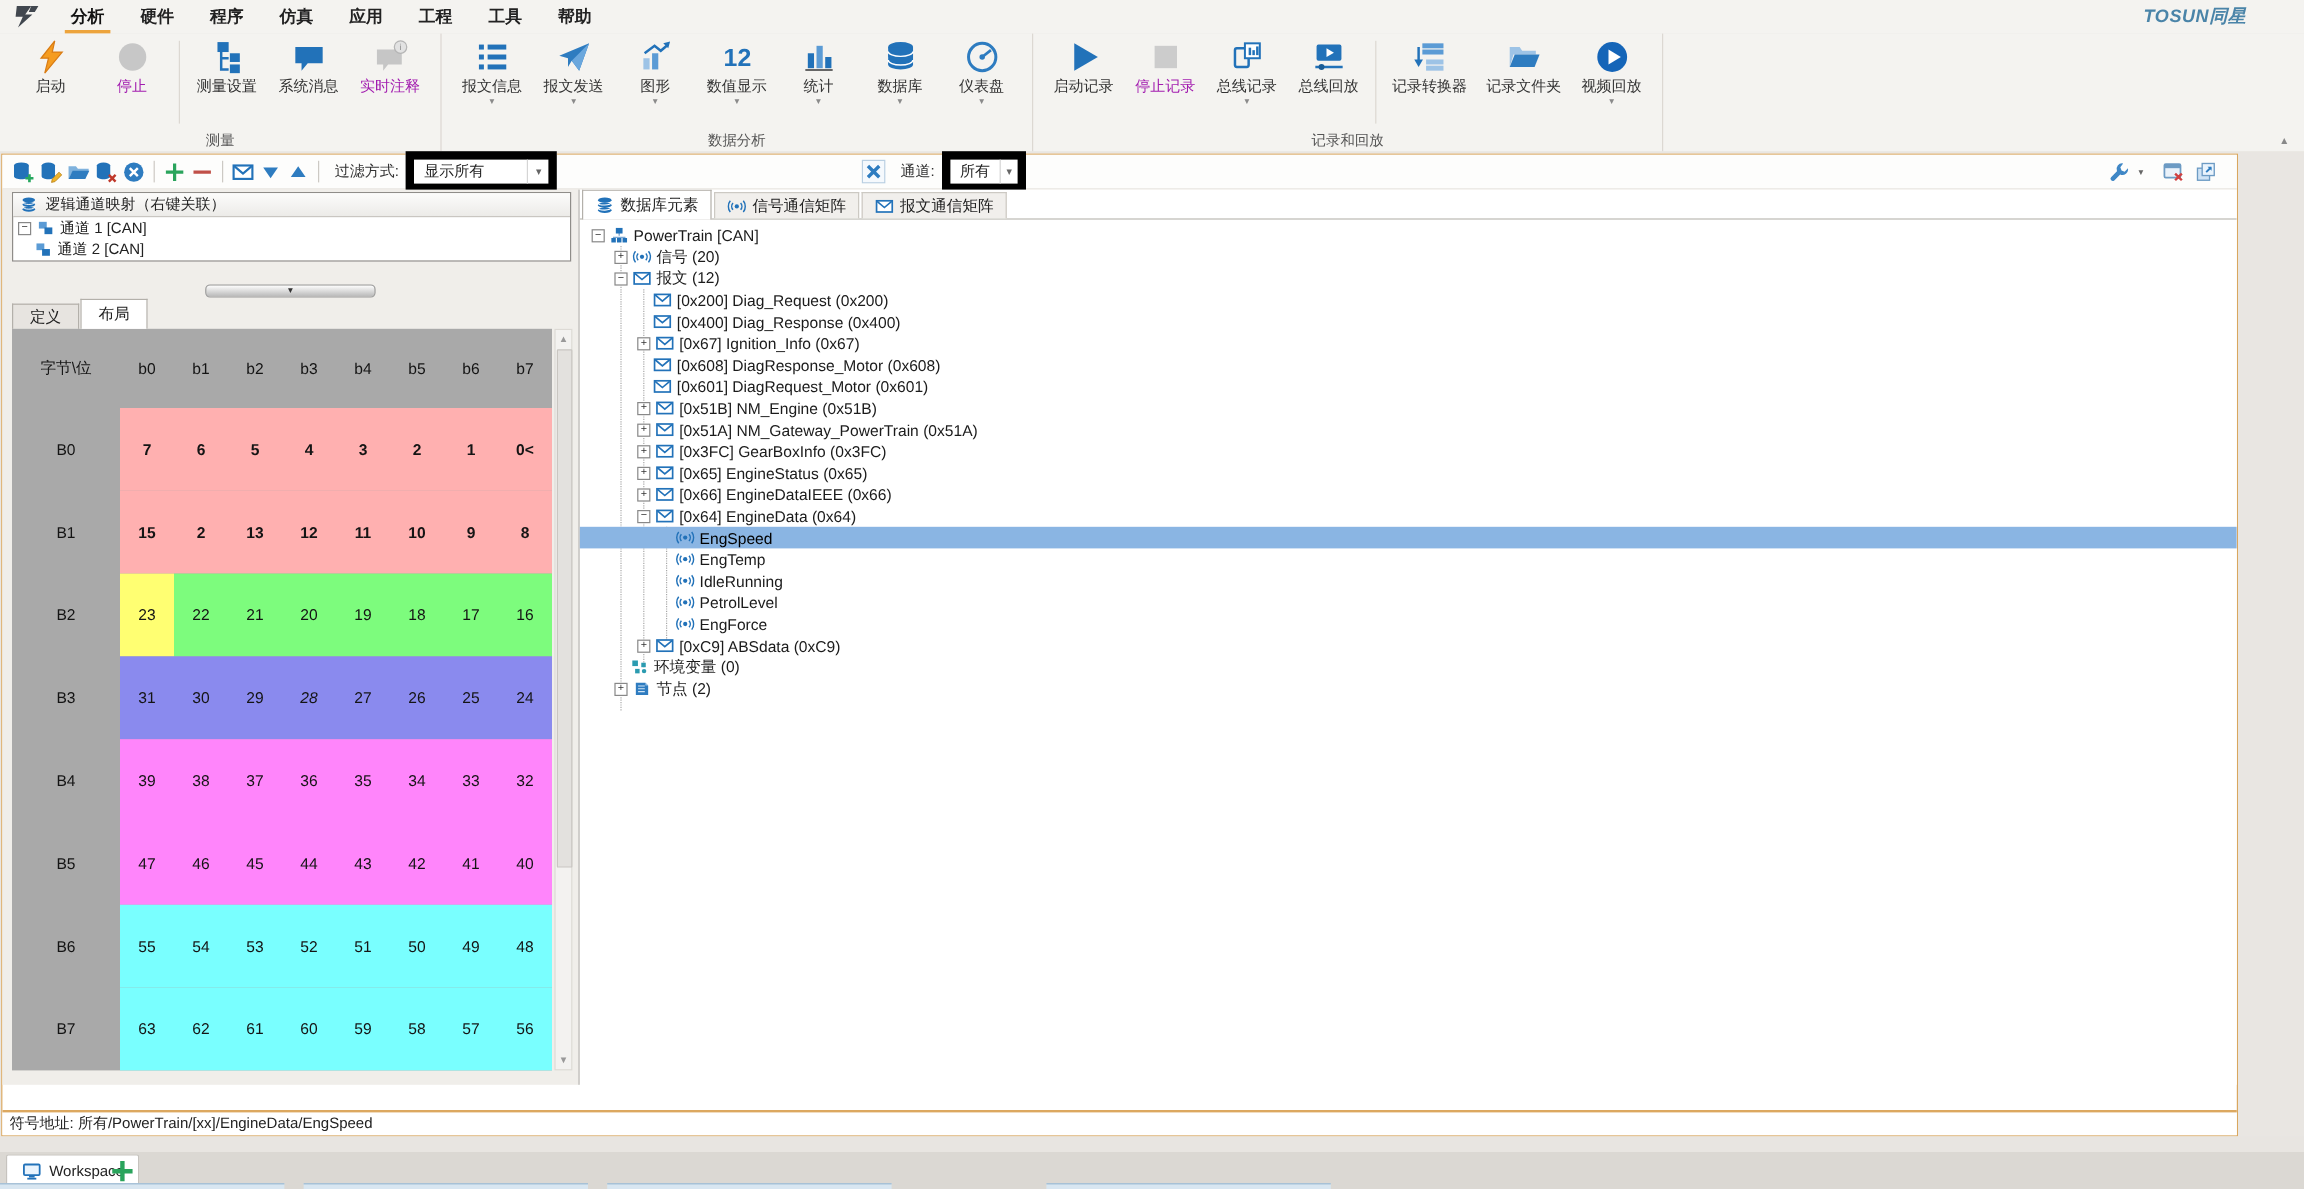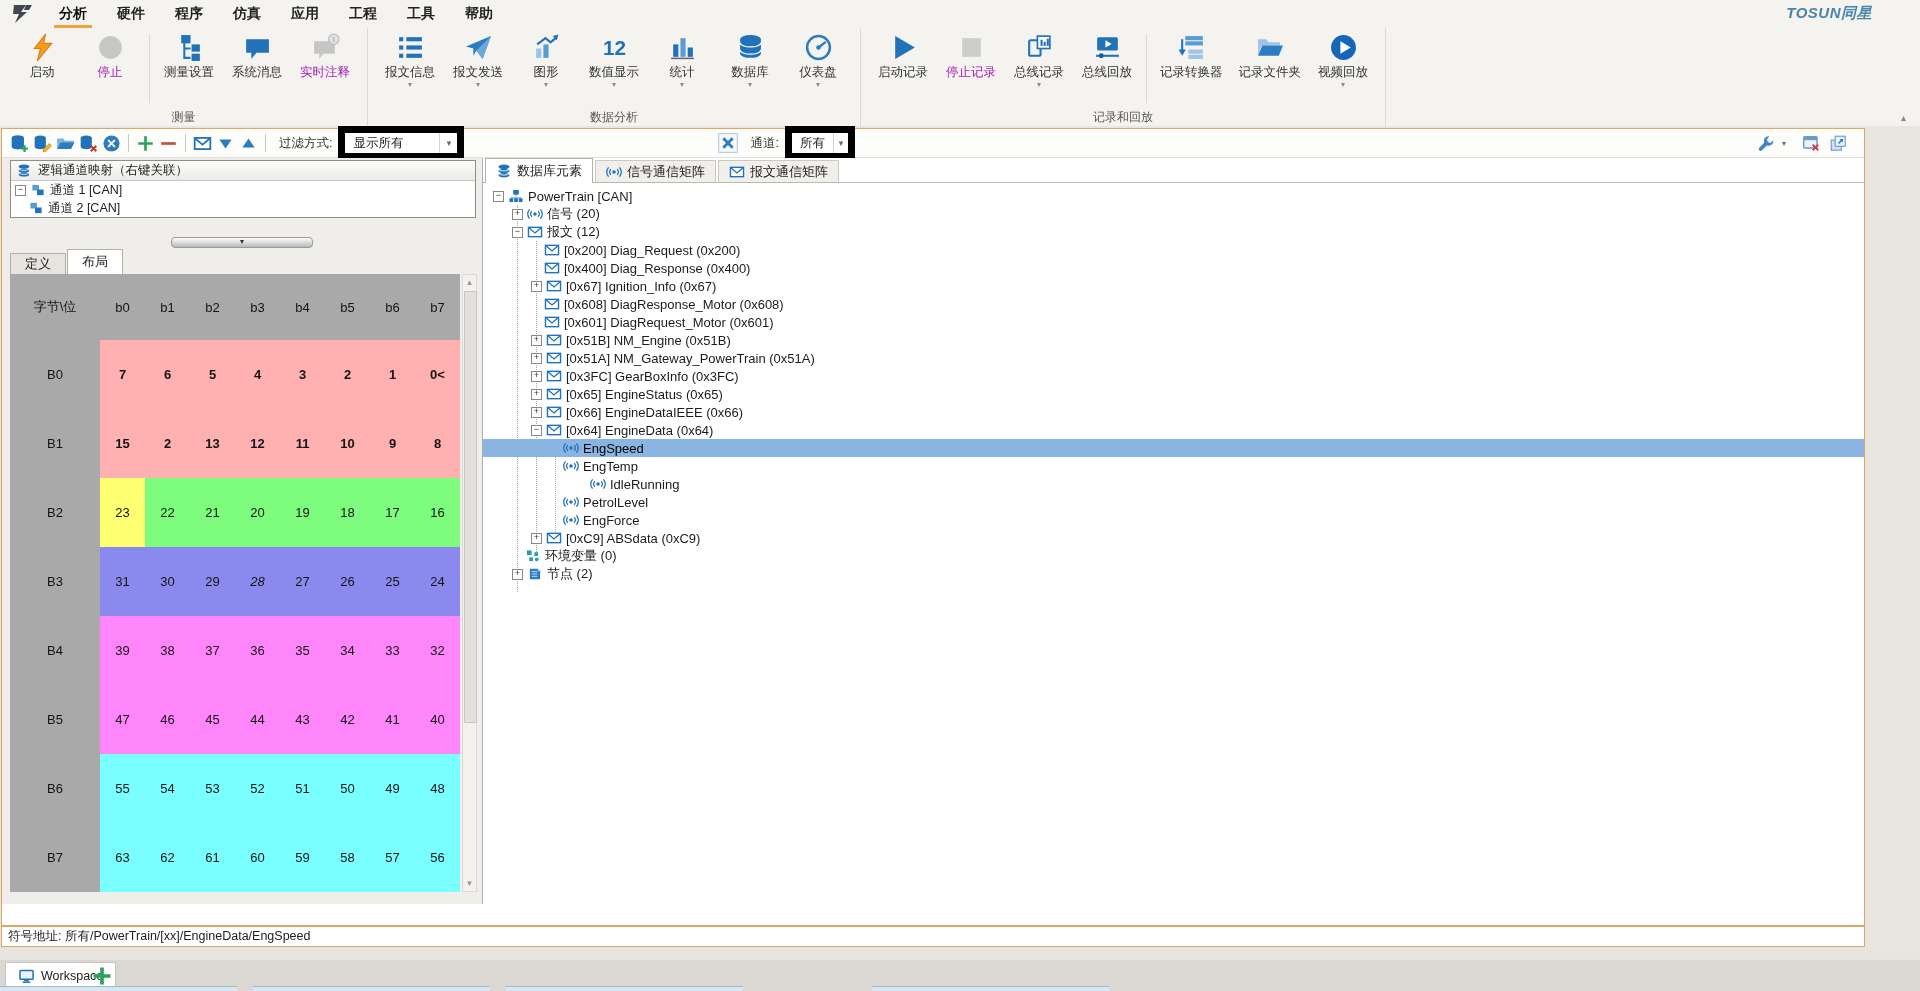--- a/index.html
+++ b/index.html
@@ -707,21 +707,21 @@
                   <g stroke="#2272b9" fill="none" stroke-width="1.3">
                     <path d="M4.6 4.5 a4.5 4.5 0 0 0 0 6"></path>
                     <path d="M2.2 2.5 a8 8 0 0 0 0 10"></path>
                     <path d="M11.4 4.5 a4.5 4.5 0 0 1 0 6"></path>
                     <path d="M13.8 2.5 a8 8 0 0 1 0 10"></path>
                   </g>
                   <circle cx="8" cy="7.5" r="1.9" fill="#2272b9"></circle>
                 </svg></span>
               <span>EngTemp</span>
             </div>
-            <div class="rtrow" style="padding-left: 94px;">
+            <div class="rtrow" style="padding-left: 67px;">
               <span class="xp none"></span>
               <span class="tico"><svg viewBox="0 0 16 15">
                   <g stroke="#2272b9" fill="none" stroke-width="1.3">
                     <path d="M4.6 4.5 a4.5 4.5 0 0 0 0 6"></path>
                     <path d="M2.2 2.5 a8 8 0 0 0 0 10"></path>
                     <path d="M11.4 4.5 a4.5 4.5 0 0 1 0 6"></path>
                     <path d="M13.8 2.5 a8 8 0 0 1 0 10"></path>
                   </g>
                   <circle cx="8" cy="7.5" r="1.9" fill="#2272b9"></circle>
                 </svg></span>

